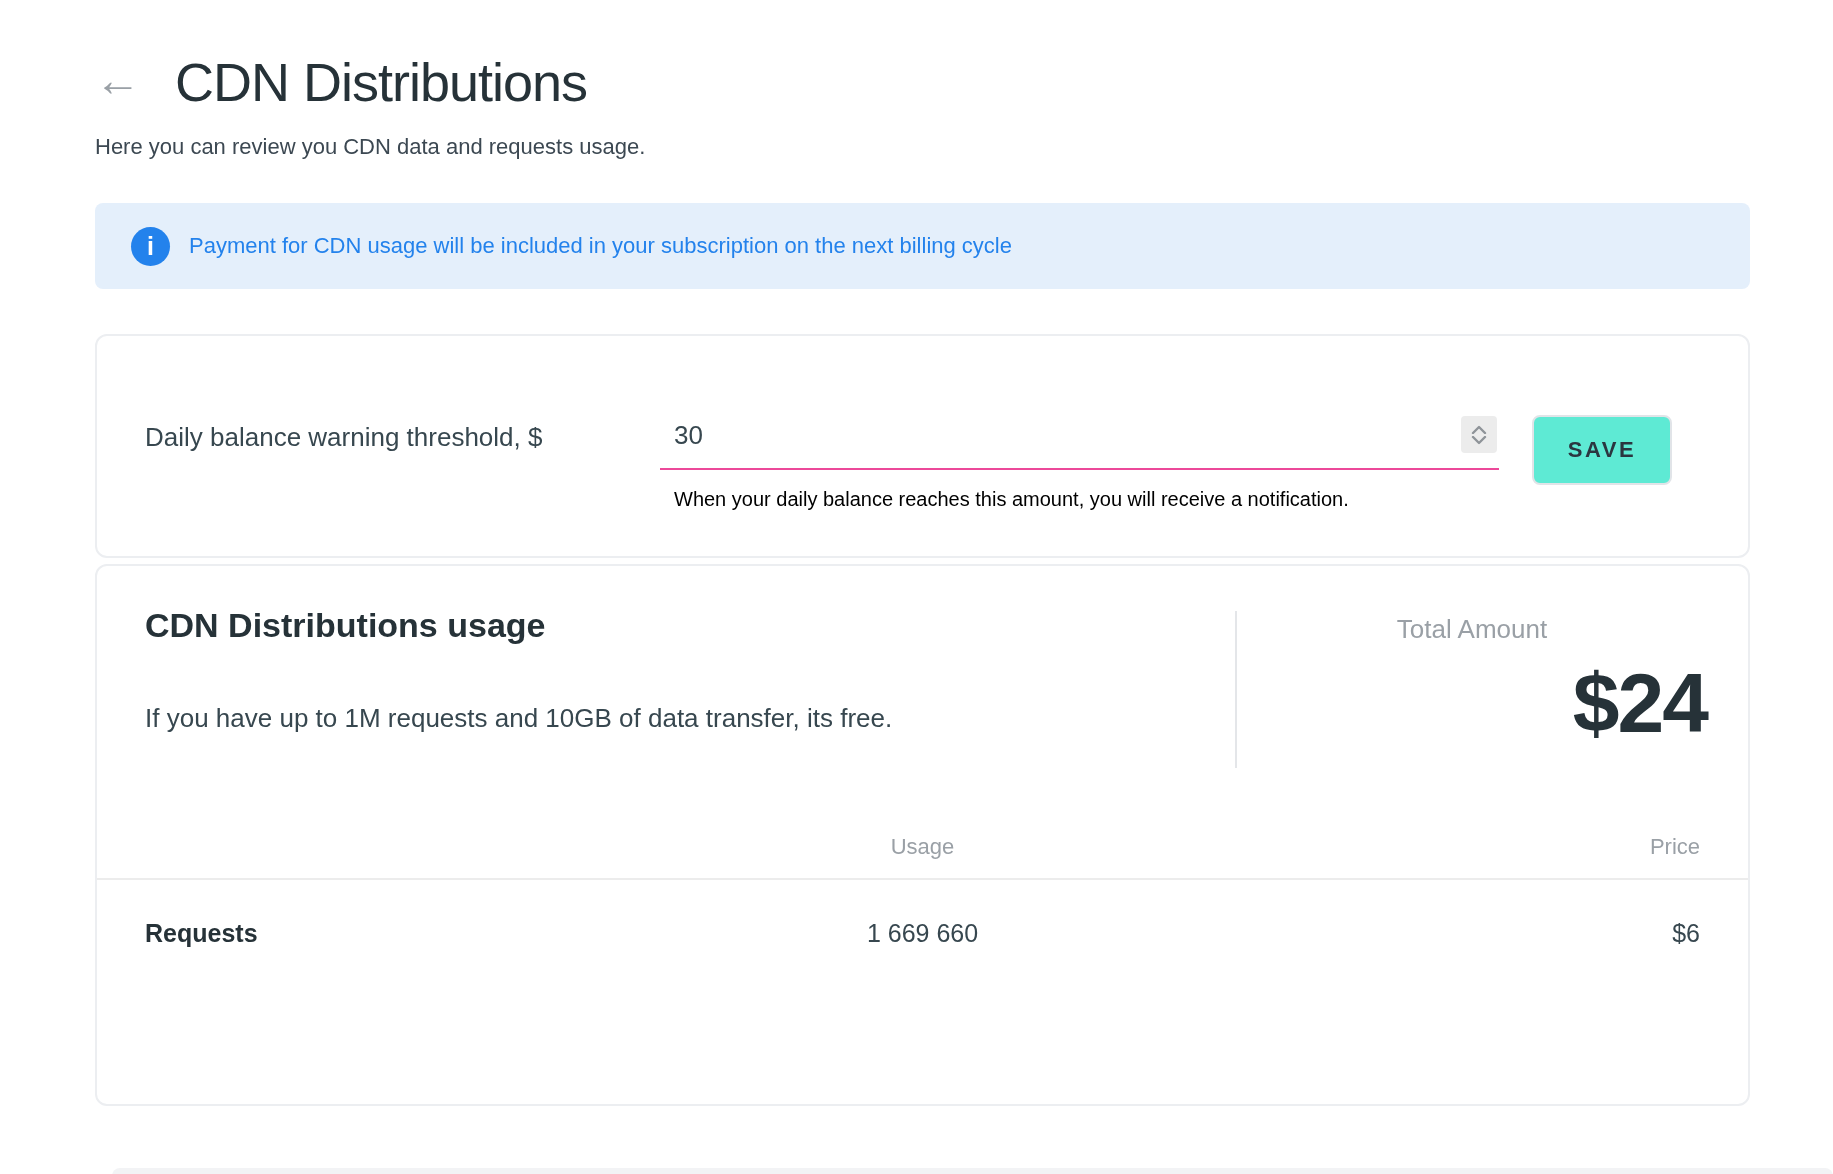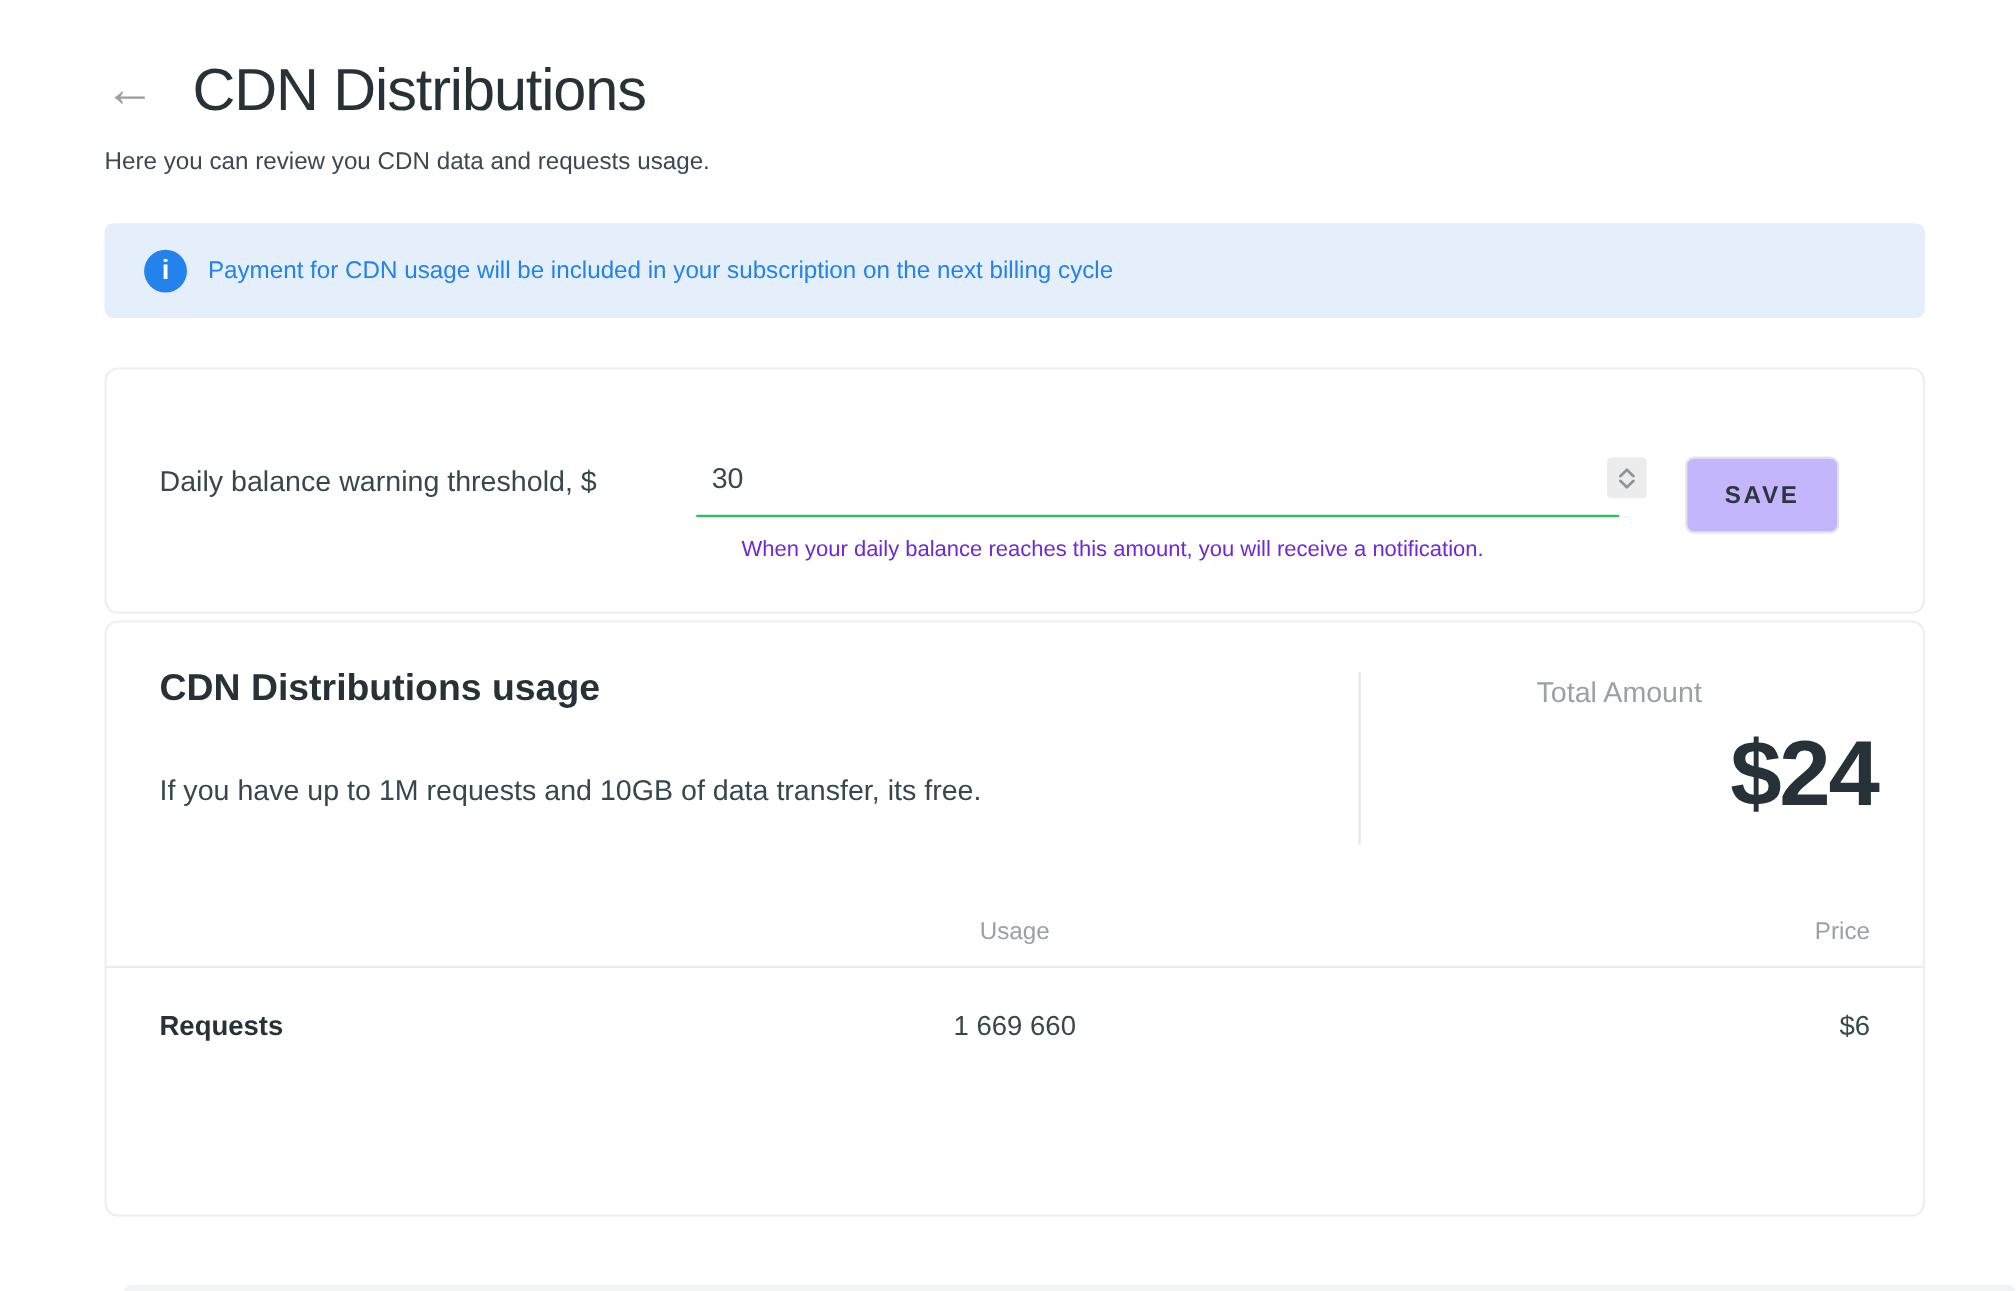--- a/index.html
+++ b/index.html
@@ -42,42 +42,42 @@
   .card{
     border:2px solid #eceef1;border-radius:12px;background:#ffffff;
     box-sizing:border-box;position:relative;
   }
   .card.threshold{margin-top:45px;height:224px;}
   .card.usage{margin-top:6px;height:542px;}
 
   
   .threshold-label{position:absolute;left:48px;top:86px;font-size:26px;color:#37474f;}
   .input-line{
-    position:absolute;left:536px;top:78px;width:839px;height:56px;
-    border-bottom:2px solid #22c55e;box-sizing:border-box;
+    position:absolute;left:563px;top:78px;width:839px;height:56px;
+    border-bottom:2px solid #ec4899;box-sizing:border-box;
   }
   .input-line input{
     border:none;outline:none;background:transparent;
     font-family:"Liberation Sans", sans-serif;
     font-size:26px;color:#37474f;padding:6px 0 0 14px;width:760px;
   }
   .stepper{
     position:absolute;left:1364px;top:80px;width:36px;height:37px;
     background:#ececec;border-radius:4px;
     display:flex;flex-direction:column;align-items:center;justify-content:center;
     gap:2px;cursor:pointer;
   }
   .save-btn{
     position:absolute;left:1435px;top:79px;width:140px;height:70px;
-    background:#c4b5fd;border:2px solid #e1e4e8;border-radius:8px;
+    background:#5eead4;border:2px solid #e1e4e8;border-radius:8px;
     font-family:"Liberation Sans", sans-serif;
     font-size:22px;font-weight:600;letter-spacing:2.5px;color:#2b3640;
     cursor:pointer;
   }
-  .threshold-hint{position:absolute;left:577px;top:152px;font-size:20px;color:#6d28d9;}
+  .threshold-hint{position:absolute;left:577px;top:152px;font-size:20px;color:#000000;}
 
   
   .usage-heading{position:absolute;left:48px;top:40px;font-size:34px;font-weight:700;color:#263238;}
   .usage-desc{position:absolute;left:48px;top:137px;font-size:26px;color:#37474f;}
   .v-divider{position:absolute;left:1138px;top:45px;width:2px;height:157px;background:#e4e6e9;}
   .total-block{position:absolute;left:1140px;top:48px;width:470px;text-align:center;}
   .total-label{font-size:26px;color:#9aa0a6;text-align:center;}
   .total-value{margin-top:10px;font-size:84px;font-weight:700;color:#263238;letter-spacing:-2px;text-align:right;}
 
   .usage-table{position:absolute;left:0;top:250px;width:100%;}

